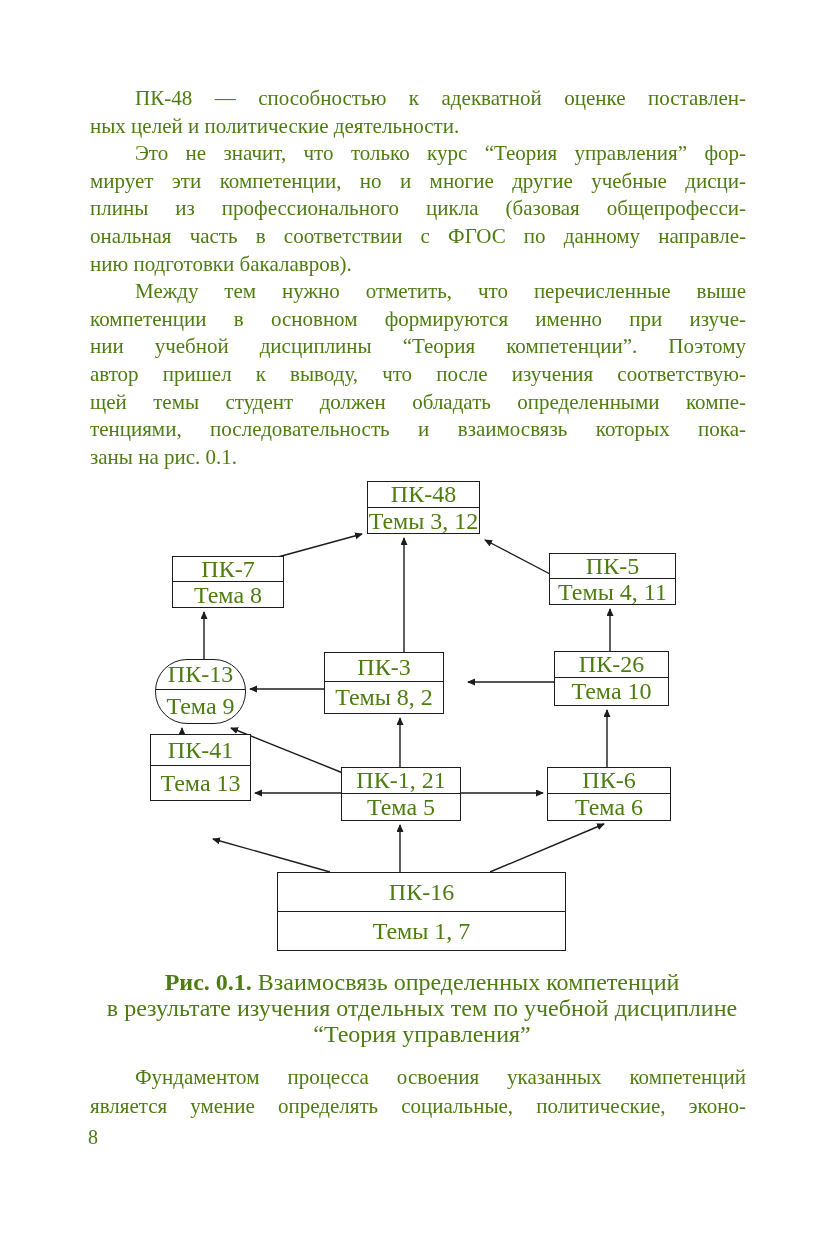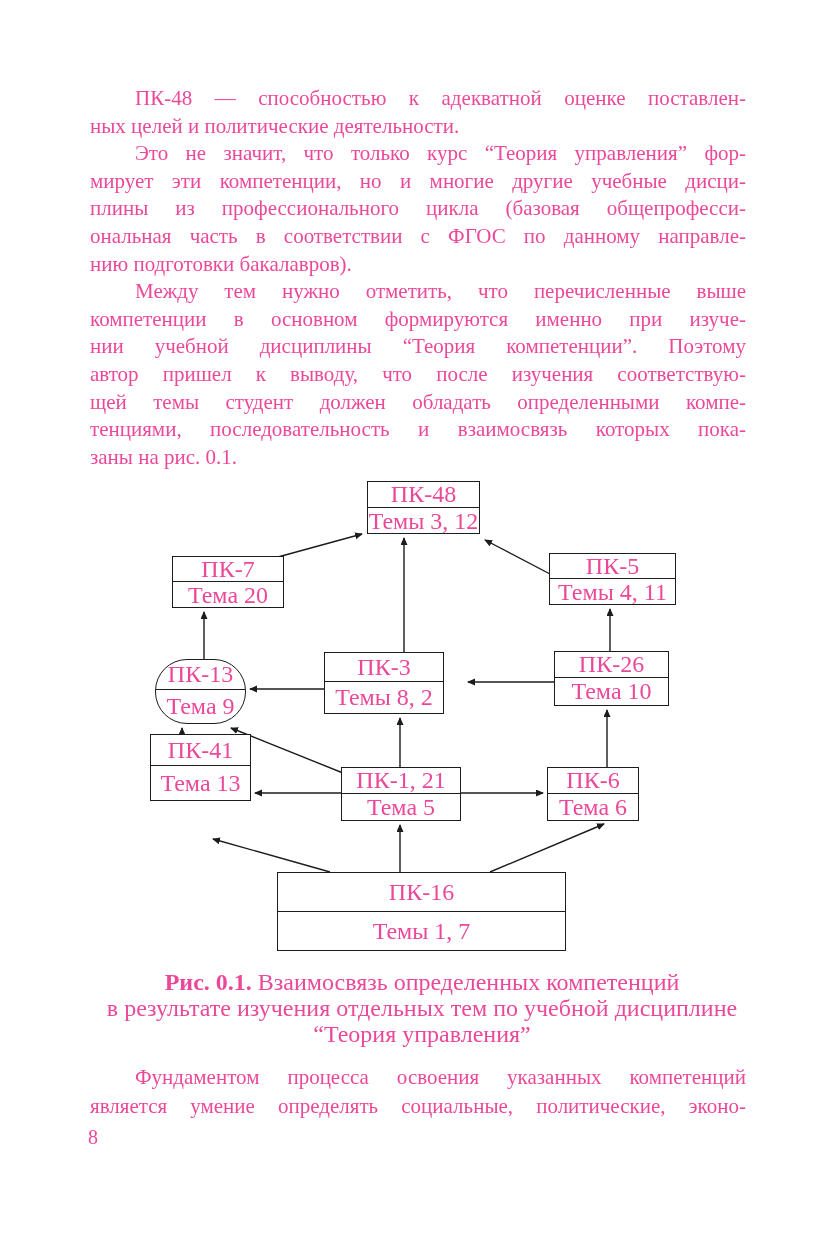--- a/index.html
+++ b/index.html
@@ -67,21 +67,21 @@
   .page-number {
     position: absolute;
     left: 88px;
     top: 1126px;
     font-size: 20px;
   }
 </style>
 </head>
 <body>
 
-<div class="page" style="background: rgb(255, 255, 255); color: #ec4899;">
+<div class="page" style="background: rgb(255, 255, 255); color: #4d7c0f;">
 
   <div id="text-top" class="text-block">
       <div class="tline indent">ПК-48 — способностью к адекватной оценке поставлен-</div>
       <div class="tline endline">ных целей и политические деятельности.</div>
       <div class="tline indent">Это не значит, что только курс “Теория управления” фор-</div>
       <div class="tline">мирует эти компетенции, но и многие другие учебные дисци-</div>
       <div class="tline">плины из профессионального цикла (базовая общепрофесси-</div>
       <div class="tline">ональная часть в соответствии с ФГОС по данному направле-</div>
       <div class="tline endline">нию подготовки бакалавров).</div>
       <div class="tline indent">Между тем нужно отметить, что перечисленные выше</div>
@@ -116,21 +116,21 @@
         <line x1="330" y1="872" x2="213" y2="839" class="edge-line" marker-end="url(#arrowhead)"></line>
         <line x1="400" y1="872" x2="400" y2="825" class="edge-line" marker-end="url(#arrowhead)"></line>
         <line x1="490" y1="872" x2="604" y2="824" class="edge-line" marker-end="url(#arrowhead)"></line>
       </svg>
   <div class="node" style="left: 367px; top: 481px; width: 113px; height: 53px;">
         <div class="node-title" style="height: 26px;">ПК-48</div>
         <div class="node-sub">Темы 3, 12</div>
       </div>
       <div class="node" style="left: 172px; top: 556px; width: 112px; height: 52px;">
         <div class="node-title" style="height: 25px;">ПК-7</div>
-        <div class="node-sub">Тема 20</div>
+        <div class="node-sub">Тема 8</div>
       </div>
       <div class="node" style="left: 549px; top: 553px; width: 127px; height: 52px;">
         <div class="node-title" style="height: 25px;">ПК-5</div>
         <div class="node-sub">Темы 4, 11</div>
       </div>
       <div class="node" style="left: 155px; top: 659px; width: 91px; height: 65px; border-radius: 32px;">
         <div class="node-title" style="height: 30px;">ПК-13</div>
         <div class="node-sub">Тема 9</div>
       </div>
       <div class="node" style="left: 324px; top: 652px; width: 120px; height: 62px;">
@@ -142,21 +142,21 @@
         <div class="node-sub">Тема 10</div>
       </div>
       <div class="node" style="left: 150px; top: 734px; width: 101px; height: 67px;">
         <div class="node-title" style="height: 31px;">ПК-41</div>
         <div class="node-sub">Тема 13</div>
       </div>
       <div class="node" style="left: 341px; top: 767px; width: 120px; height: 54px;">
         <div class="node-title" style="height: 26px;">ПК-1, 21</div>
         <div class="node-sub">Тема 5</div>
       </div>
-      <div class="node" style="left: 547px; top: 767px; width: 92px; height: 54px;">
+      <div class="node" style="left: 547px; top: 767px; width: 124px; height: 54px;">
         <div class="node-title" style="height: 26px;">ПК-6</div>
         <div class="node-sub">Тема 6</div>
       </div>
       <div class="node" style="left: 277px; top: 872px; width: 289px; height: 79px;">
         <div class="node-title" style="height: 39px;">ПК-16</div>
         <div class="node-sub">Темы 1, 7</div>
       </div>
     </div>
 
   <div class="caption">

